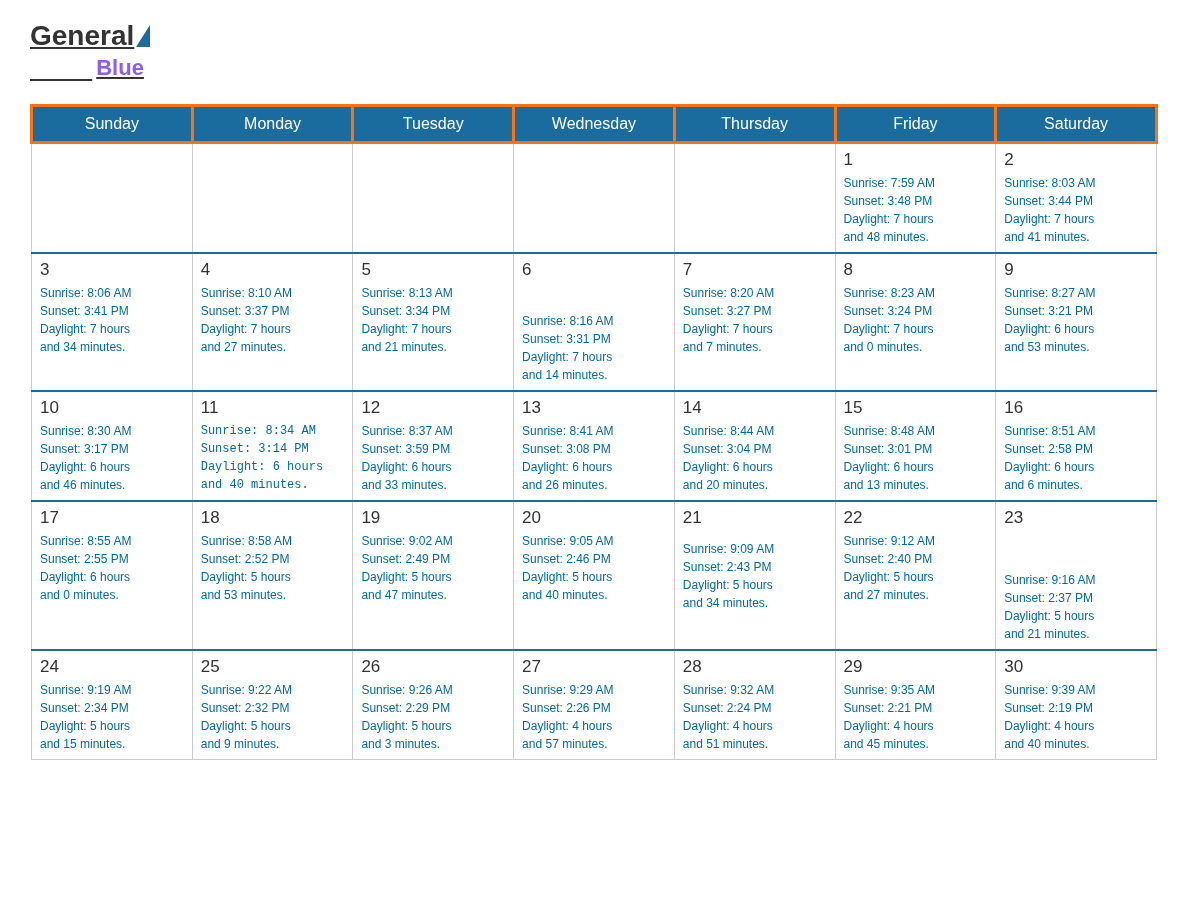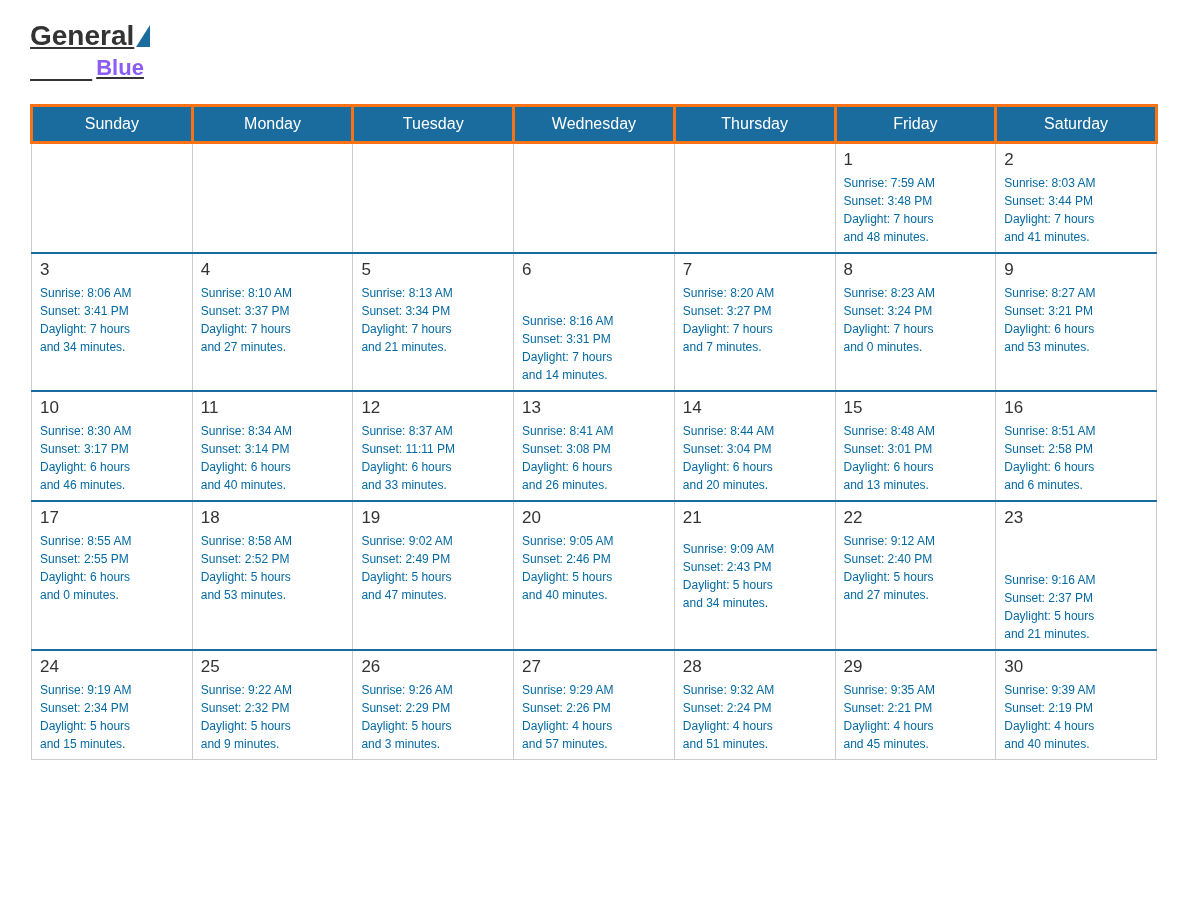--- a/index.html
+++ b/index.html
@@ -207,29 +207,29 @@
       <tr class="week-row">
         <td>
           <span class="day-number">10</span>
           <div class="day-info" style="white-space: pre-line;">Sunrise: 8:30 AM
 Sunset: 3:17 PM
 Daylight: 6 hours
 and 46 minutes.</div>
         </td>
         <td>
           <span class="day-number">11</span>
-          <div class="day-info" style="white-space: pre-line;">Sunrise: 8:34 AM
+          <div class="day-info" style="white-space: pre-line; font-family: Liberation Mono, monospace;">Sunrise: 8:34 AM
 Sunset: 3:14 PM
 Daylight: 6 hours
 and 40 minutes.</div>
         </td>
         <td>
           <span class="day-number">12</span>
           <div class="day-info" style="white-space: pre-line;">Sunrise: 8:37 AM
-Sunset: 11:11 PM
+Sunset: 3:59 PM
 Daylight: 6 hours
 and 33 minutes.</div>
         </td>
         <td>
           <span class="day-number">13</span>
           <div class="day-info" style="white-space: pre-line;">Sunrise: 8:41 AM
 Sunset: 3:08 PM
 Daylight: 6 hours
 and 26 minutes.</div>
         </td>

